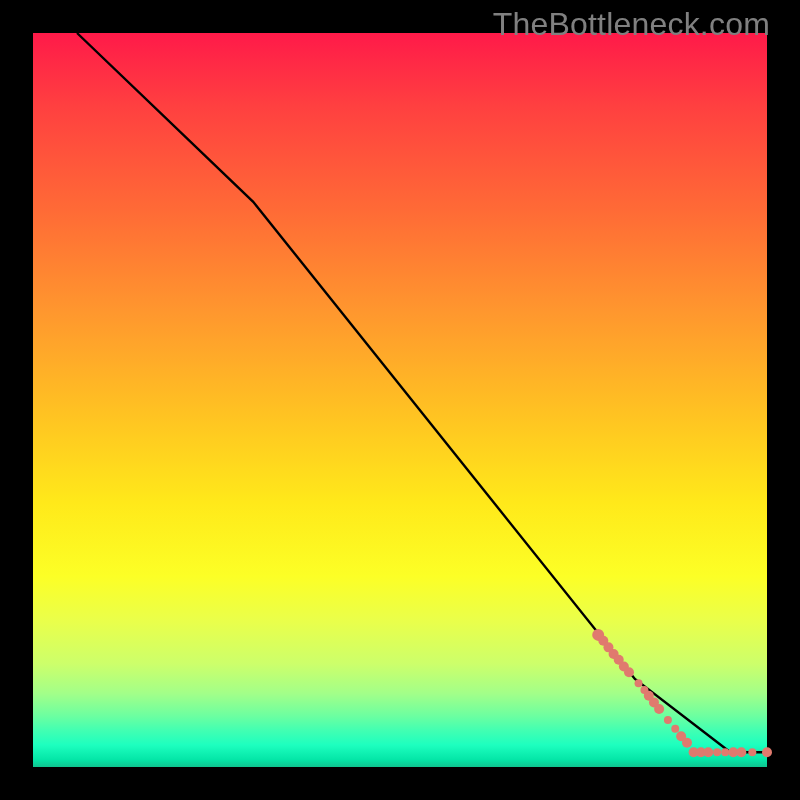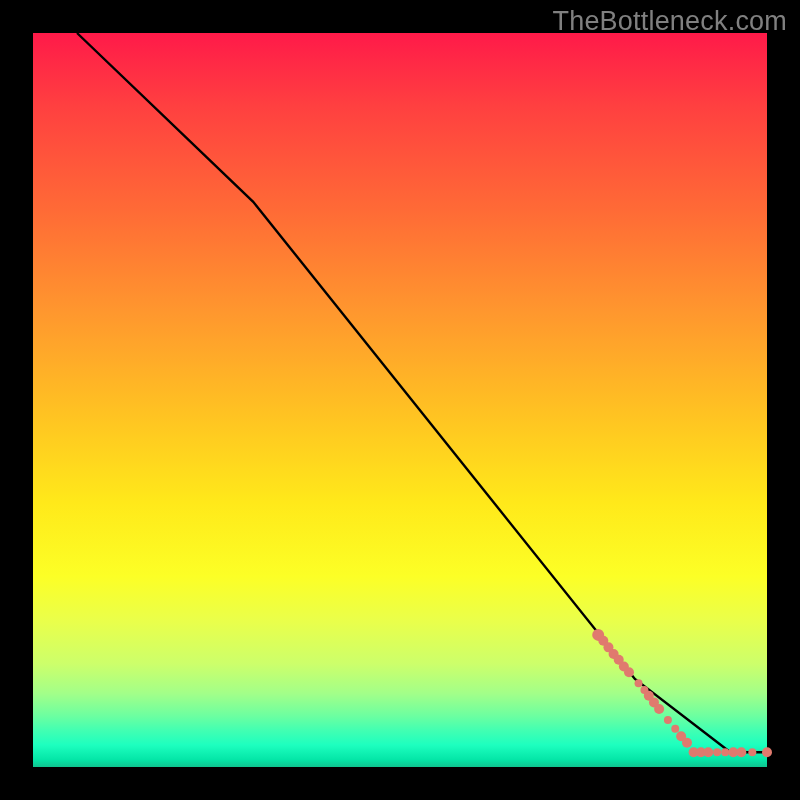--- a/index.html
+++ b/index.html
@@ -13,23 +13,23 @@
   }
   .frame {
     position: relative;
     width: 800px;
     height: 800px;
     background: #000;
   }
   .watermark {
     position: absolute;
     top: 6px;
-    right: 13px;
+    right: 30px;
     color: #808080;
-    font-size: 27px;
+    font-size: 32px;
     font-weight: 500;
     letter-spacing: 0.2px;
     z-index: 10;
   }
   .plot {
     position: absolute;
     left: 33px;
     top: 33px;
     width: 734px;
     height: 734px;

